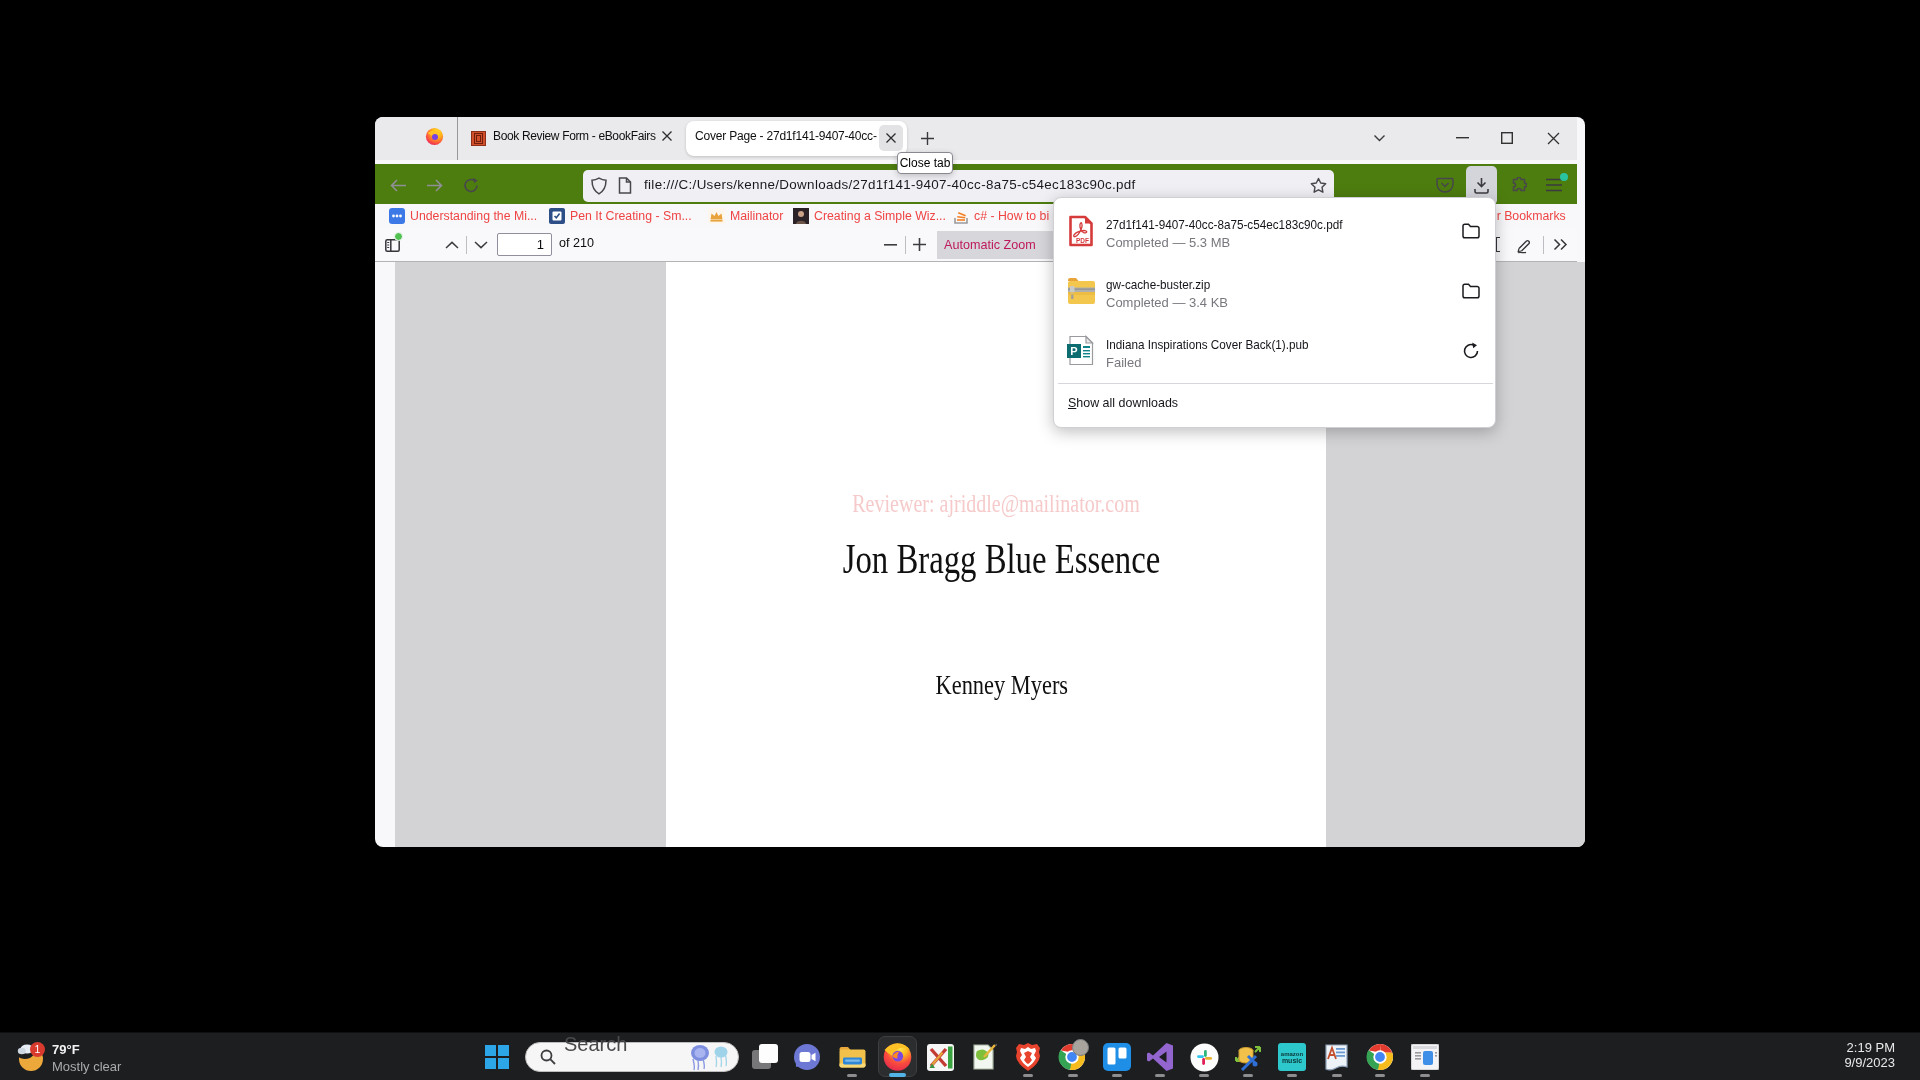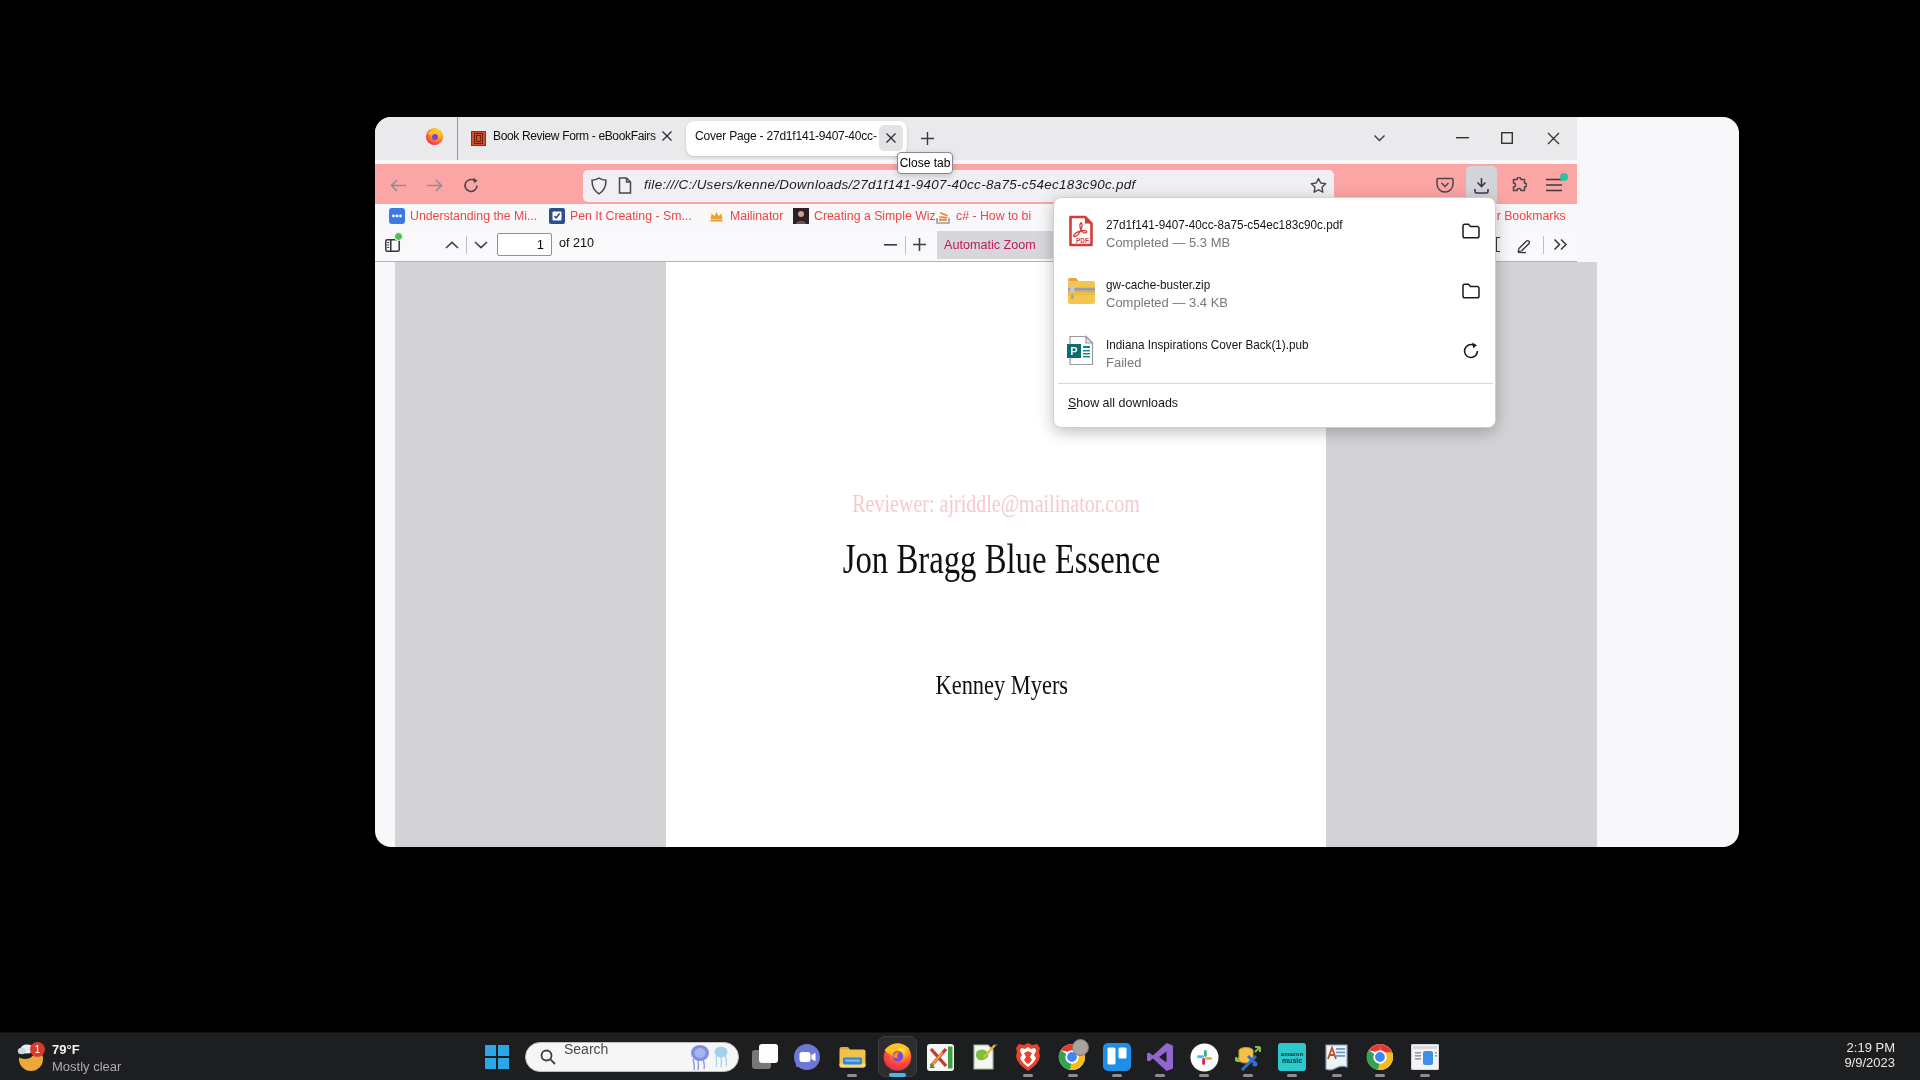--- a/index.html
+++ b/index.html
@@ -1,20 +1,20 @@
 <!DOCTYPE html>
 <html><head>
 <meta charset="utf-8">
 <style>
   * { margin:0; padding:0; box-sizing:border-box; }
   html,body { width:1920px; height:1080px; overflow:hidden; background:#000; font-family:"Liberation Sans", sans-serif; }
   .abs { position:absolute; }
-  #win { position:absolute; left:375px; top:117px; width:1364px; height:730px; border-radius:16px; background:#f8f8fa; overflow:hidden; }
+  #win { position:absolute; left:375px; top:117px; width:1210px; height:730px; border-radius:8px; background:#f8f8fa; overflow:hidden; }
   #tabstrip { position:absolute; left:0; top:0; width:1202px; height:43px; background:#eaeaec; }
-  #navbar { position:absolute; left:0; top:47px; width:1202px; height:44px; background:#fca5a5;font-style:italic; }
+  #navbar { position:absolute; left:0; top:47px; width:1202px; height:44px; background:#4d7c0f; }
   #bookmarks { position:absolute; left:0; top:87px; width:1202px; height:24px; background:#f8f8fa; font-size:12.3px; color:#ef4444; }
   #pdftoolbar { position:absolute; left:0; top:111px; width:1202px; height:34px; background:#f9f9fb; border-bottom:1px solid #b3b3b6; }
   #viewer { position:absolute; left:0; top:145px; width:1202px; height:585px; background:#d3d3d6;margin-left:20px; }
   #page { position:absolute; left:271px; top:0; width:660px; height:585px; background:#fff; }
   .tabtxt { letter-spacing:-0.2px; font-size:12px; color:#0f0f10; white-space:nowrap; }
   .icon { position:absolute; }
   svg { display:block; }
   .bmitem { position:absolute; top:4px; height:16px; line-height:16px; white-space:nowrap; }
   .bmitem svg, .bmitem .fav { vertical-align:top; display:inline-block; }
   #dlpanel { position:absolute; left:1053px; top:197px; width:443px; height:231px; background:#fff; border:1px solid #cfcfd4; border-radius:8px; box-shadow:0 4px 16px rgba(0,0,0,.25); }
@@ -151,21 +151,21 @@
           <rect x="2.5" y="12" width="12" height="1.6" fill="#e8a33d"></rect>
         </svg><span>Mailinator</span>
     </div>
     <div class="bmitem" style="left:418px;">
       <svg width="16" height="16" viewBox="0 0 16 16" style="margin-right:5px;">
           <rect width="16" height="16" fill="#2a2226"></rect>
           <circle cx="8" cy="6" r="3" fill="#caa288"></circle>
           <path d="M3 16 C3 11.5 13 11.5 13 16 Z" fill="#6c5448"></path>
         </svg><span>Creating a Simple Wiz...</span>
     </div>
-    <div class="bmitem" style="left:560px;text-align:center;">
+    <div class="bmitem" style="left:578px;text-align:center;">
       <svg width="16" height="16" viewBox="0 0 16 16" style="margin-right:5px;">
           <path d="M2 10 V15 H14 V10" fill="none" stroke="#9a9a9e" stroke-width="1.6"></path>
           <rect x="4" y="11.2" width="8" height="1.6" fill="#f48024"></rect>
           <rect x="4.3" y="8.4" width="8" height="1.6" fill="#f48024" transform="rotate(8 8 9)"></rect>
           <rect x="5" y="5.4" width="8" height="1.6" fill="#f48024" transform="rotate(22 9 6)"></rect>
         </svg><span>c# - How to bi</span>
     </div>
     <div class="bmitem" style="left:1095px;"><span>Other Bookmarks</span></div>
   </div>
 
@@ -289,21 +289,21 @@
       <rect x="13" y="0" width="11" height="11" fill="#2da6e8"></rect>
     <rect x="0" y="13" width="11" height="11" fill="#2da6e8"></rect>
       <rect x="13" y="13" width="11" height="11" fill="#2da6e8"></rect>
   </svg>
 
   <div class="abs" style="left:525px; top:9px; width:214px; height:30px; background:#f6f6f6; border:1px solid #bdbdbd; border-radius:16px;"></div>
   <svg class="icon" style="left:540px; top:16px;" width="16" height="16" viewBox="0 0 16 16">
     <circle cx="6.5" cy="6.5" r="5" fill="none" stroke="#3e3e40" stroke-width="1.8"></circle>
     <line x1="10.2" y1="10.2" x2="15" y2="15" stroke="#3e3e40" stroke-width="1.8"></line>
   </svg>
-  <div class="abs" style="left:564px; top:8px; font-size:14px; color:#4a4a4c;">Search</div>
+  <div class="abs" style="left:564px; top:0; font-size:20px; color:#4a4a4c;">Search</div>
   <svg class="icon" style="left:688px; top:10px;" width="46" height="28" viewBox="0 0 46 28">
     <ellipse cx="12" cy="10" rx="9" ry="8" fill="#7f8fe0"></ellipse>
     <ellipse cx="12" cy="10" rx="5.5" ry="5" fill="#a8b4ef"></ellipse>
     <path d="M5 16 Q7 24 6 27 M10 17 Q11 23 10 27 M15 16 Q17 23 16 26" stroke="#8c9ae4" stroke-width="1.4" fill="none"></path>
     <ellipse cx="33" cy="9" rx="6.5" ry="5.5" fill="#9fd3ea"></ellipse>
     <path d="M28 13 Q29 21 28 24 M33 14 Q34 20 33 24 M37.5 12 Q39 19 38 23" stroke="#a3d4e8" stroke-width="1.3" fill="none"></path>
   </svg>
 
   <svg class="icon" style="left:751px; top:10px;" width="28" height="28" viewBox="0 0 28 28">
     <rect x="1" y="7" width="19" height="19" rx="3" fill="#77777a"></rect>

